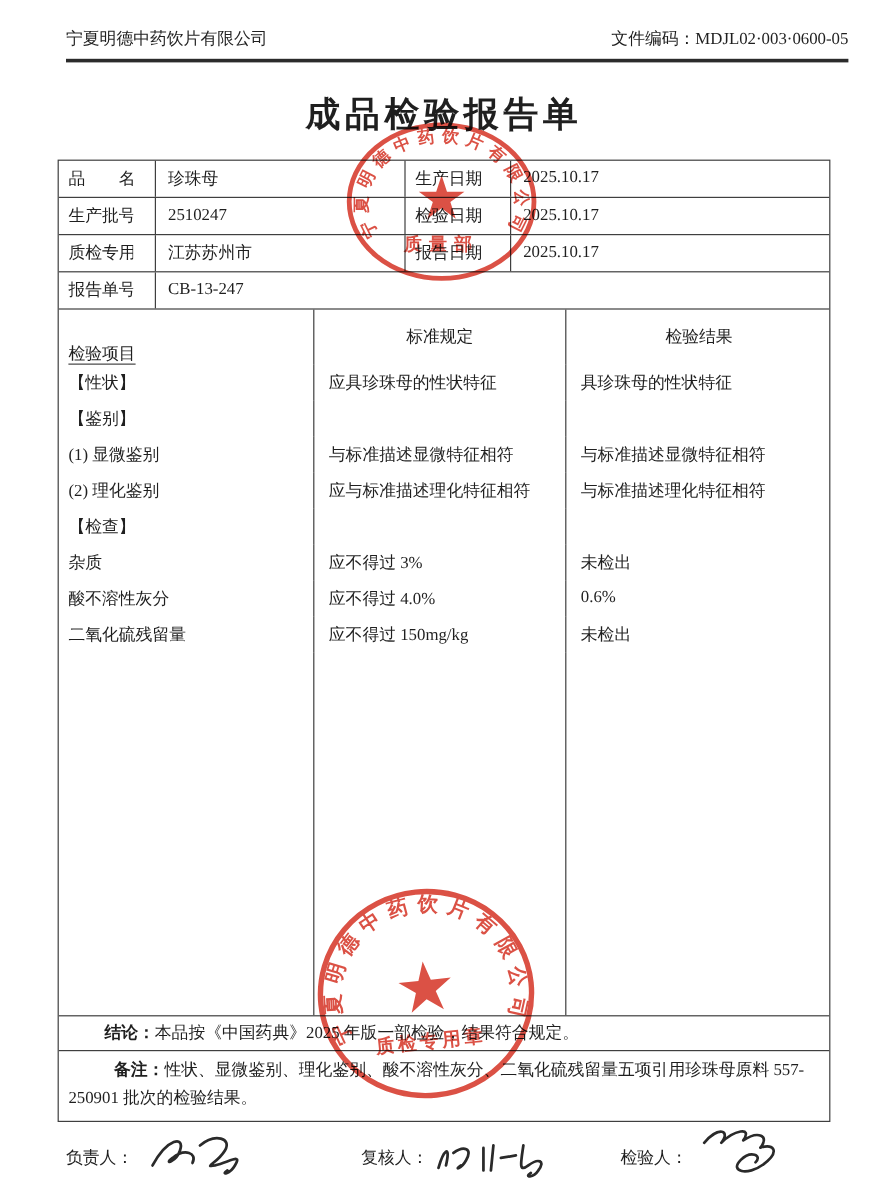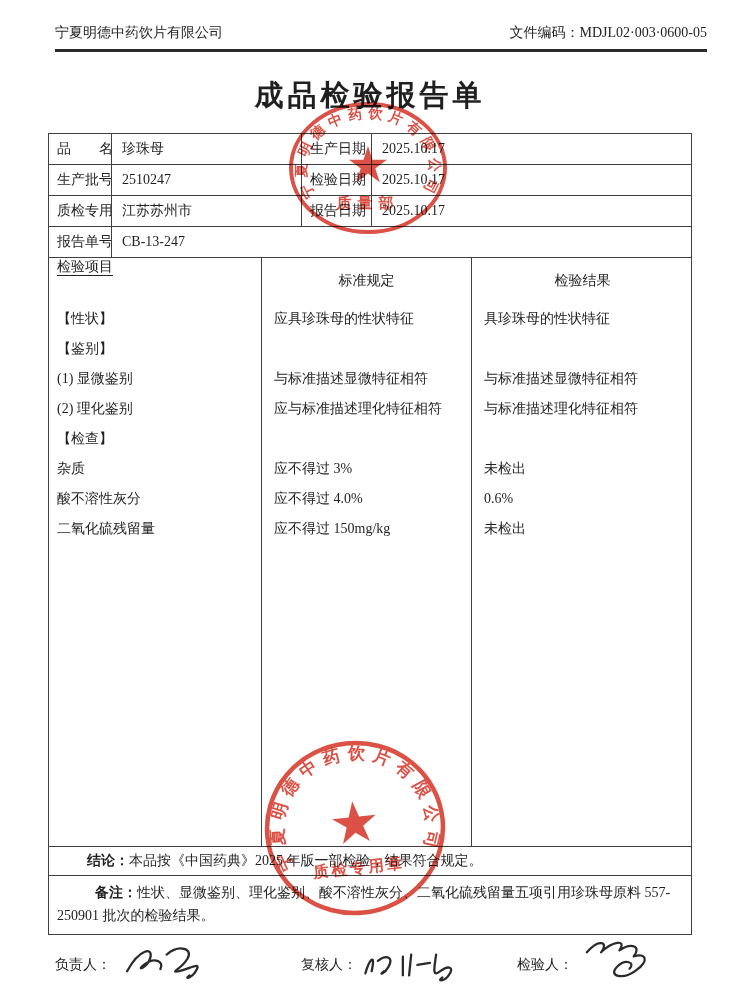--- a/index.html
+++ b/index.html
@@ -7,30 +7,30 @@
     width:741px;height:1000px;background:#ffffff;position:relative;overflow:hidden;
     font-family:"Liberation Serif","DejaVu Serif",serif;color:#1f1f1f;
   }
   
   .header{position:absolute;left:55px;right:34px;top:24px;display:flex;justify-content:space-between;align-items:flex-end;font-size:14px;}
   .header-rule{position:absolute;left:55px;right:34px;top:49px;border-top:3px solid #2b2b2b;}
   
   .title{position:absolute;top:76px;left:48px;width:644px;text-align:center;font-size:29px;font-weight:bold;letter-spacing:4px;}
   
   .doc{position:absolute;left:48px;top:133px;width:644px;border:1px solid #3f3f3f;box-sizing:border-box;background:transparent;}
-  .info-row{display:grid;grid-template-columns:62px 190px 70px 1fr;border-bottom:1px solid #3f3f3f;height:30px;font-size:14px;}
+  .info-row{display:grid;grid-template-columns:62px 190px 70px 1fr;border-bottom:1px solid #3f3f3f;height:30px;font-size:14px;gap:18px;}
   .info-row.last{grid-template-columns:62px 1fr;}
   .icell{display:flex;align-items:center;padding-left:8px;overflow:hidden;white-space:nowrap;}
   .icell.bl{border-left:1px solid #3f3f3f;}
   .icell.val{padding-left:10px;}
   
   .detail{display:grid;grid-template-columns:212px 210px 222px;grid-template-rows:46px repeat(8,30px) 1fr;height:588px;font-size:14px;}
   .dc{display:flex;align-items:center;padding-left:8px;white-space:nowrap;overflow:hidden;}
   .dc.c2,.dc.c3{border-left:1px solid #3f3f3f;padding-left:12px;}
-  .dc.hd{align-items:flex-start;}
+  .dc.hd{align-items:flex-end;}
   .dc.hd .ul{text-decoration:underline;text-underline-offset:4px;}
   .dc.hdc{justify-content:center;padding-left:0;}
   .dc.hdc.c2,.dc.hdc.c3{border-left:1px solid #3f3f3f;}
   
   .concl{border-top:1px solid #3f3f3f;height:29px;display:flex;align-items:center;font-size:14px;padding-left:38px;box-sizing:border-box;}
   .remark{border-top:1px solid #3f3f3f;min-height:52px;font-size:14px;padding:5px 8px 7px 8px;box-sizing:border-box;}
   .remark p{margin:0;text-indent:38px;line-height:23px;}
   .blabel{font-weight:bold;}
   
   .footer{position:absolute;left:55px;top:940px;right:45px;display:flex;align-items:flex-start;font-size:14px;}

